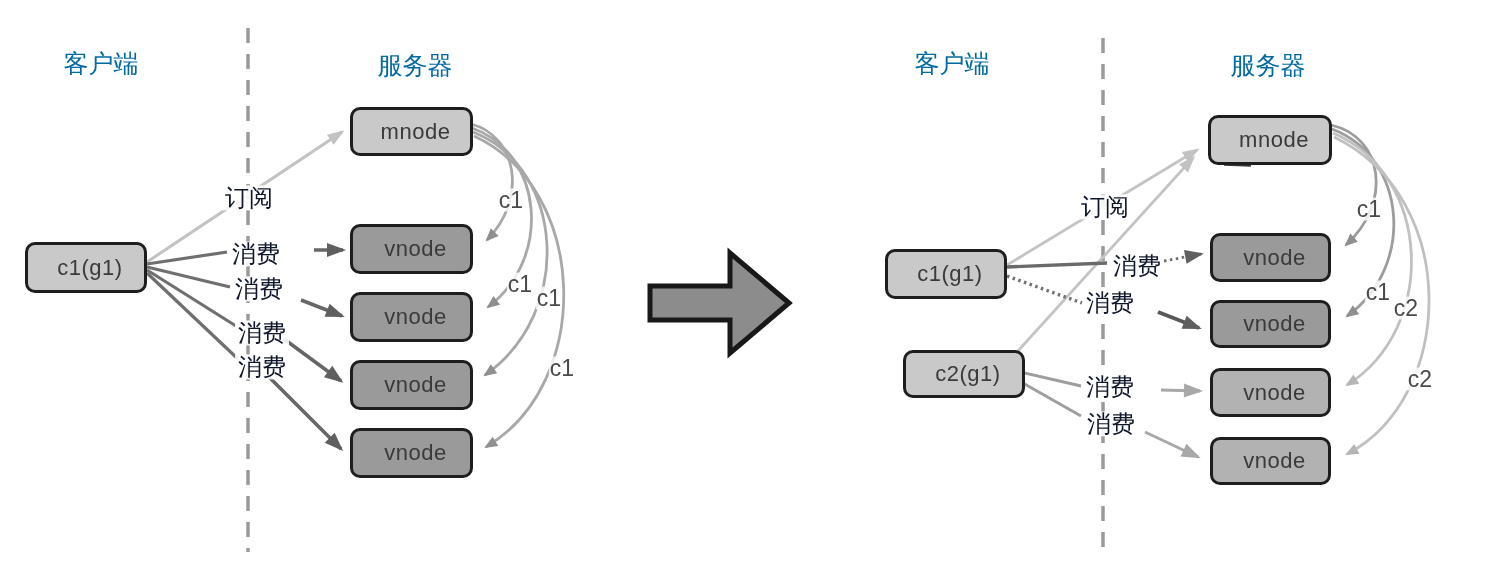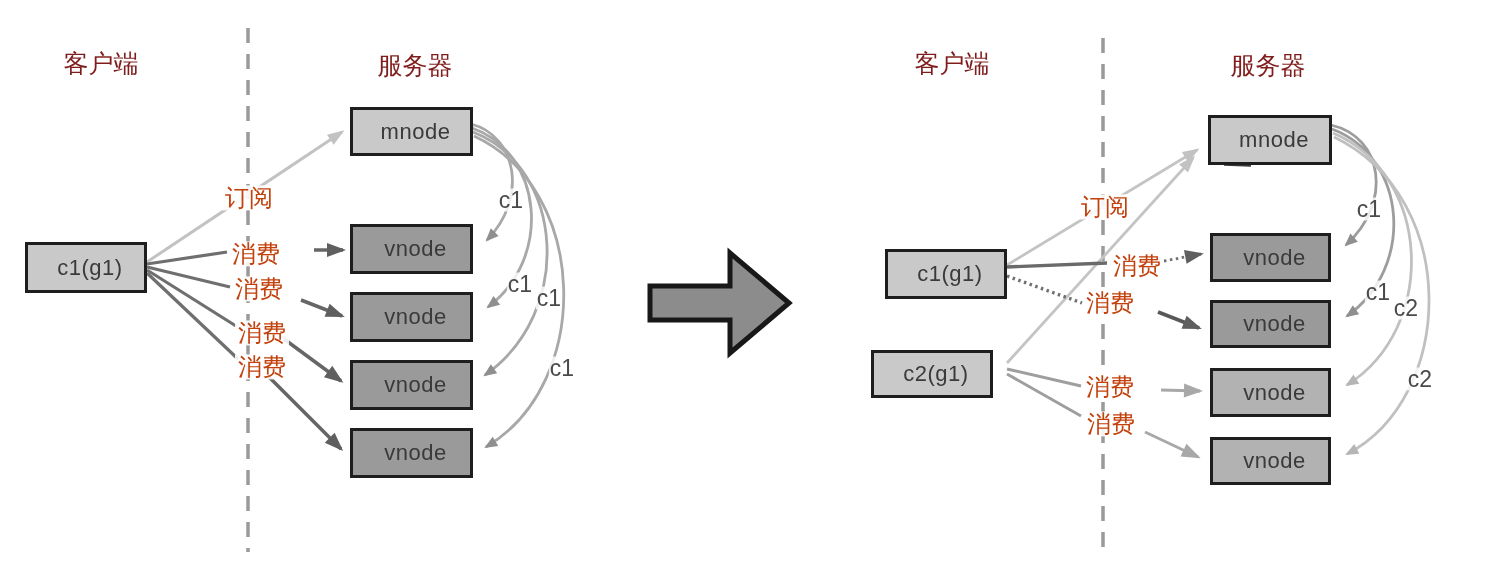--- a/index.html
+++ b/index.html
@@ -8,39 +8,39 @@
     width:1503px;height:586px;
     background:#ffffff;
     overflow:hidden;
     font-family:"Liberation Sans","DejaVu Sans",sans-serif;
   }
   #edges{position:absolute;left:0;top:0;z-index:1;}
   .node{
     position:absolute;z-index:2;
     box-sizing:border-box;
     border:3.5px solid #1e1e1e;
-    border-radius:0;
+    border-radius:10px;
     display:flex;align-items:center;justify-content:center;
     font-size:22px;color:#3a3a3a;
     letter-spacing:0.5px;
     padding-left:8px;
   }
   .fill-light{background:#c9c9c9;}
   .fill-dark{background:#9a9a9a;}
   .fill-mid{background:#b2b2b2;}
   .heading{
     position:absolute;z-index:3;
     transform:translate(-50%,-50%);
-    font-size:25px;color:#7f1d1d;
+    font-size:25px;color:#0369a1;
     white-space:nowrap;
   }
   .edge-label{
     position:absolute;z-index:3;
     transform:translate(-50%,-50%);
-    font-size:24px;color:#c2410c;
+    font-size:24px;color:#0f172a;
     background:rgba(255,255,255,0.88);
     padding:0 3px;line-height:1.05;
     white-space:nowrap;
   }
   .curve-label{
     position:absolute;z-index:3;
     transform:translate(-50%,-50%);
     font-size:23px;color:#4a4a4a;
     background:rgba(255,255,255,0.8);
     padding:0 1px;line-height:1;
@@ -148,21 +148,21 @@
   <div class="curve-label" style="left:520px;top:284px;">c1</div>
   <div class="curve-label" style="left:549px;top:298px;">c1</div>
   <div class="curve-label" style="left:562px;top:368px;">c1</div>
 
   <div class="heading" style="left:952px;top:63px;">客户端</div>
   <div class="heading" style="left:1268px;top:65px;">服务器</div>
 
   <div class="node fill-light" style="left:885px;top:249px;width:122px;height:50px;">
     <span>c1(g1)</span>
   </div>
-  <div class="node fill-light" style="left:871px;top:350px;width:122px;height:48px;">
+  <div class="node fill-light" style="left:903px;top:350px;width:122px;height:48px;">
     <span>c2(g1)</span>
   </div>
   <div class="node fill-light" style="left:1208px;top:115px;width:124px;height:50px;">
     <span>mnode</span>
   </div>
   <div class="node fill-dark" style="left:1210px;top:233px;width:121px;height:49px;">
     <span>vnode</span>
   </div>
   <div class="node fill-dark" style="left:1210px;top:300px;width:121px;height:48px;">
     <span>vnode</span>

